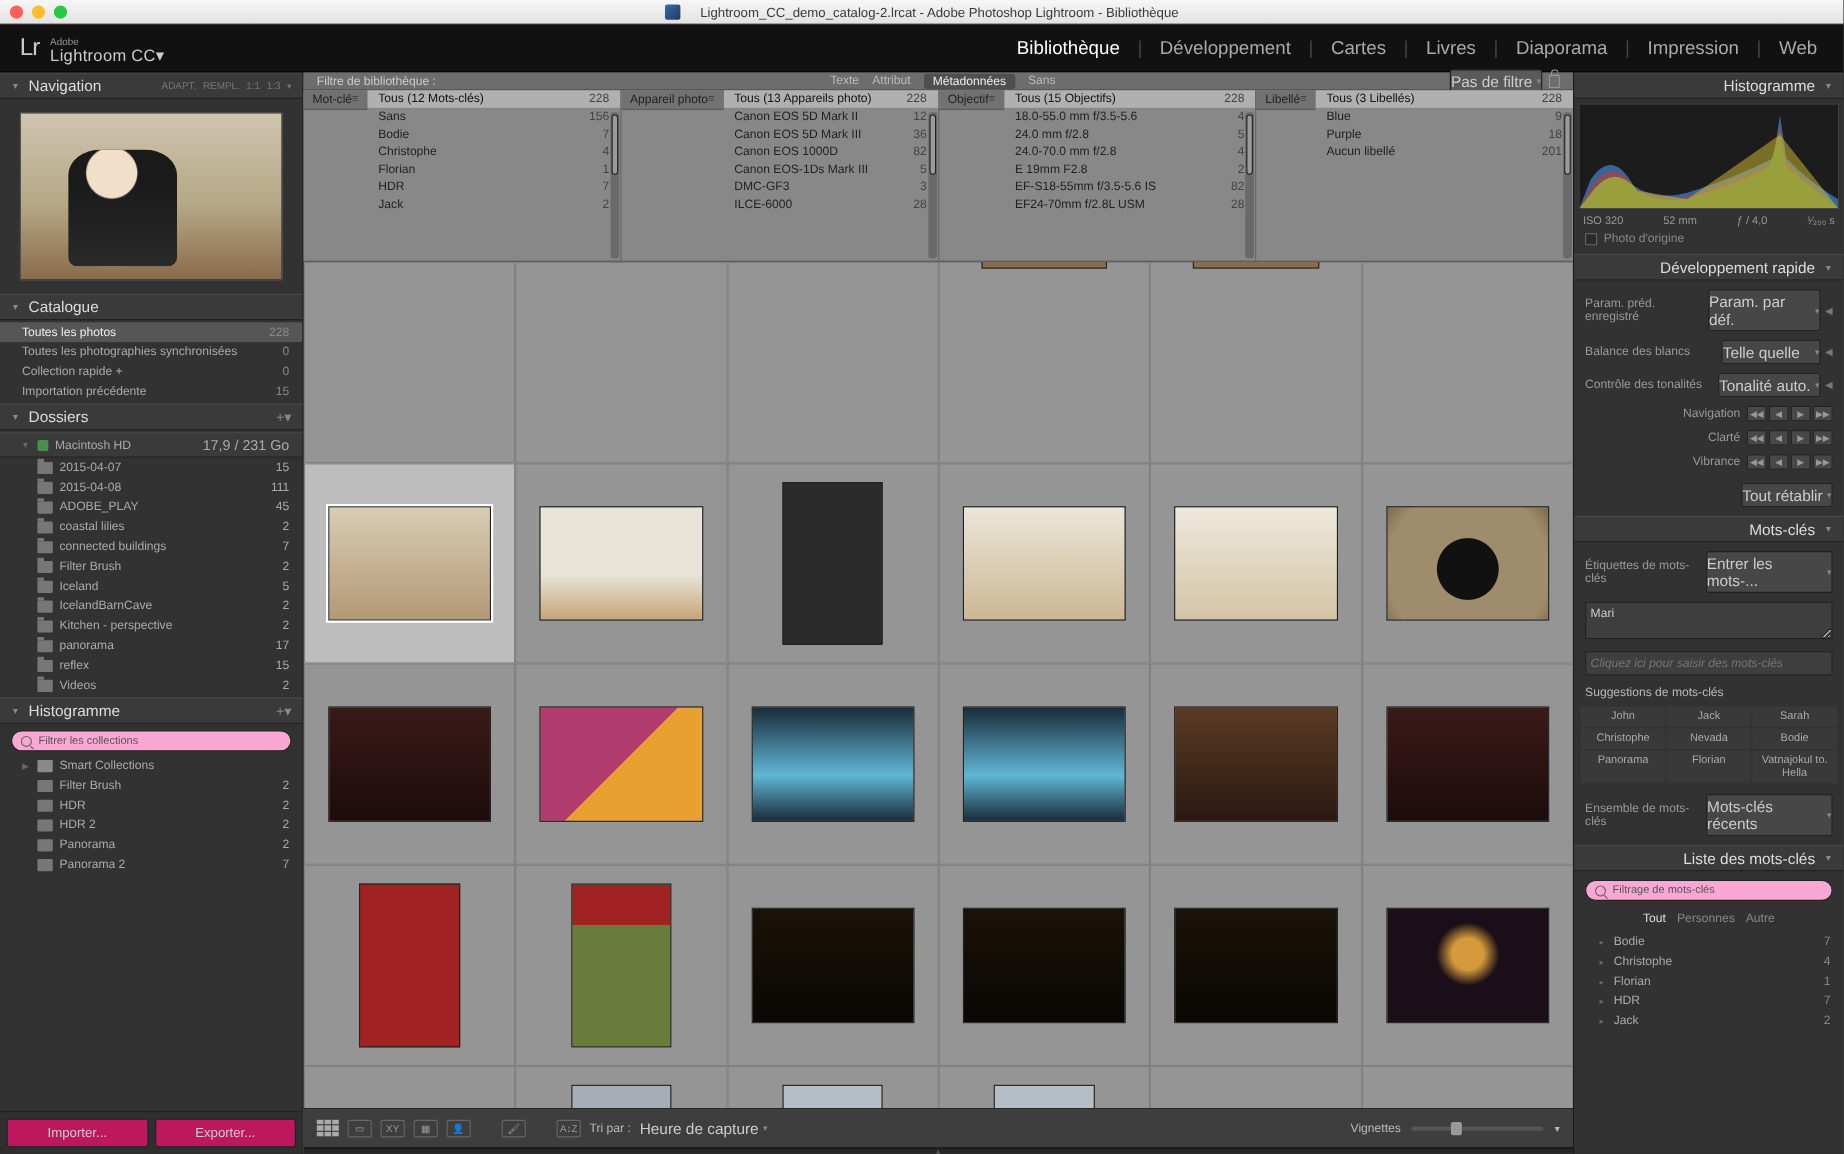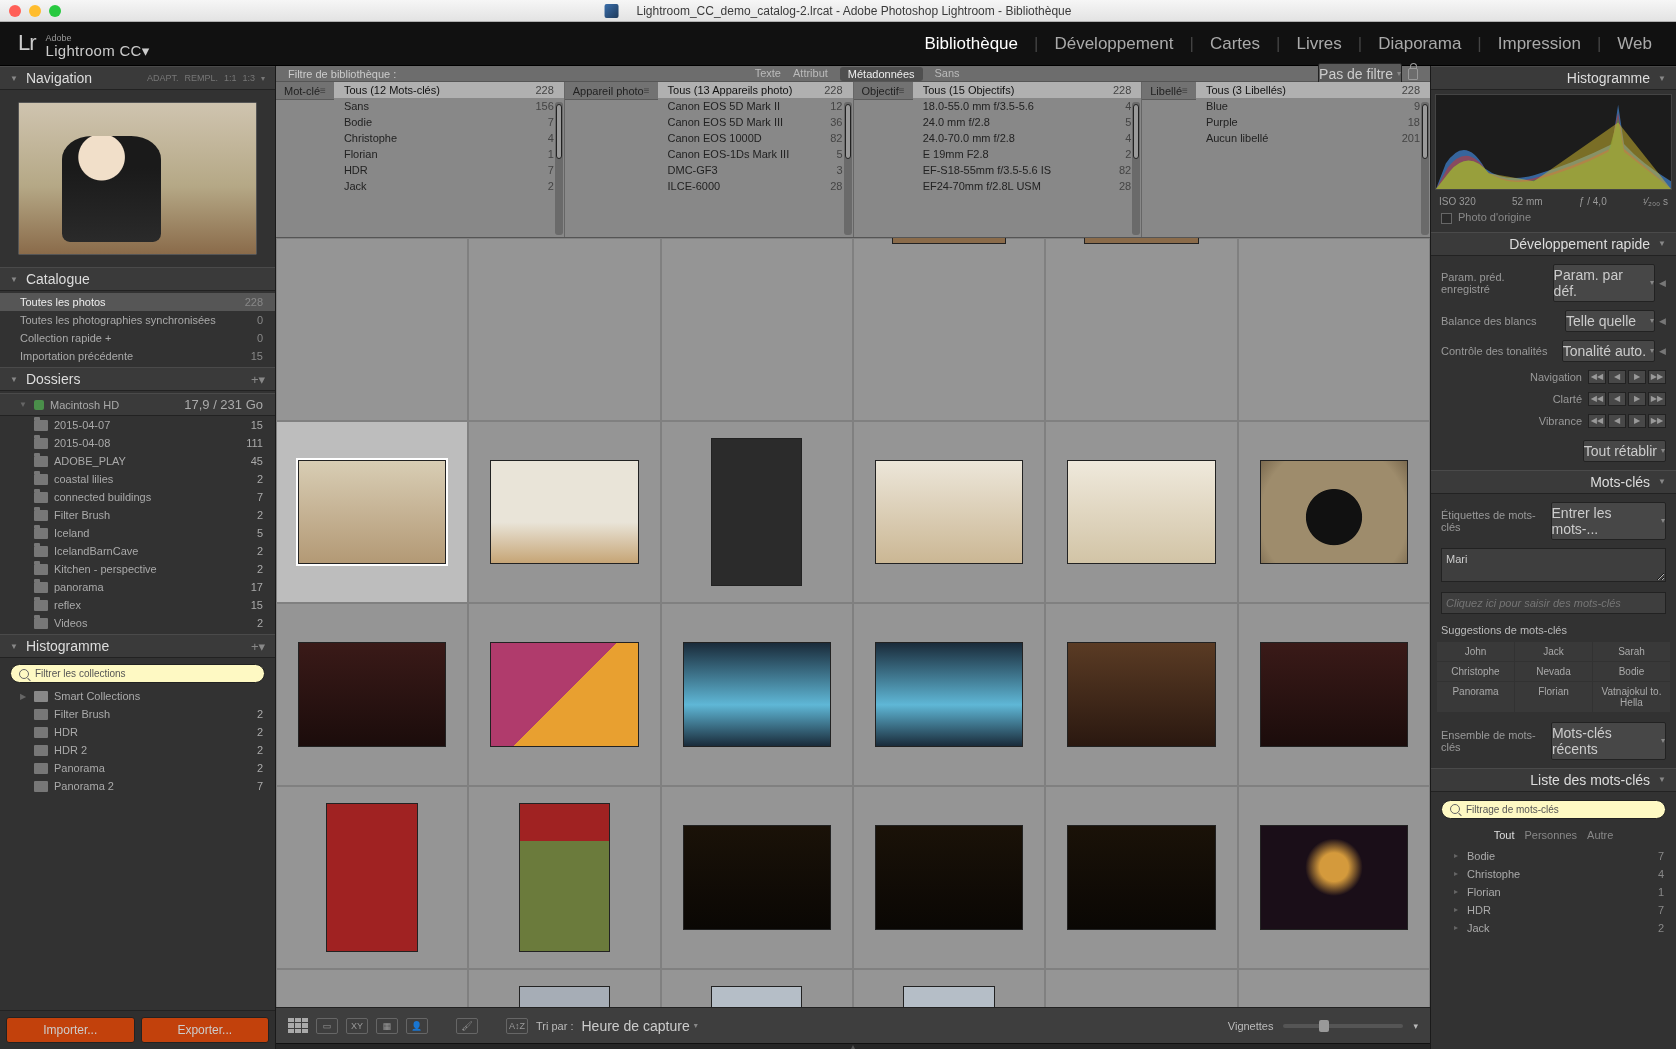--- a/index.html
+++ b/index.html
@@ -110,41 +110,41 @@
 .tb-left{display:flex;align-items:center;gap:8px}
 .tb-icongrid{width:20px;height:16px;display:grid;grid-template-columns:repeat(3,1fr);grid-template-rows:repeat(3,1fr);gap:1px}
 .tb-icongrid div{background:#aaa}
 .tb-ic{width:22px;height:16px;border:1px solid #666;display:flex;align-items:center;justify-content:center;font-size:9px;color:#999;border-radius:2px;cursor:pointer}
 .tb-right{display:flex;align-items:center;gap:10px}
 .slider{width:120px;height:4px;background:#555;position:relative;border-radius:2px}
 .slider .knob{position:absolute;top:-4px;left:30%;width:10px;height:12px;background:#999;border-radius:2px}
 
 
 .panel-bottom{display:flex;gap:6px;padding:6px;border-top:1px solid #222;background:#2f2f2f}
-.big-btn{flex:1;height:26px;background:#c2410c;border:1px solid #222;color:#ccc;font-size:12px;border-radius:3px;cursor:pointer}
+.big-btn{flex:1;height:26px;background:#be185d;border:1px solid #222;color:#ccc;font-size:12px;border-radius:3px;cursor:pointer}
 
 
 .histo{height:96px;background:#1c1c1c;margin:4px;border:1px solid #444;position:relative;overflow:hidden}
 .histo svg{width:100%;height:100%}
 .histo-controls{display:flex;justify-content:space-between;padding:2px 8px 0;font-size:10px;color:#999}
 .qd-row{display:flex;justify-content:space-between;align-items:center;padding:4px 10px}
 .qd-label{color:#999;font-size:11px}
 .dd{background:#474747;border:1px solid #222;color:#ccc;font-size:14px;padding:2px 0;border-radius:2px;min-width:90px;display:flex;justify-content:space-between;align-items:center;cursor:pointer}
 .dd::after{content:"▾";font-size:8px;color:#888;margin-left:4px}
 .step-btns{display:flex;gap:2px}
 .step{width:18px;height:14px;background:#484848;border:1px solid #222;font-size:8px;color:#999;display:flex;align-items:center;justify-content:center;cursor:pointer}
 .kw-input{width:calc(100% - 20px);margin:4px 10px;background:#3e3e3e;border:1px solid #222;color:#ccc;padding:4px;font-size:11px}
 .kw-sugg{display:grid;grid-template-columns:repeat(3,1fr);gap:1px;padding:2px 6px}
 .kw-sugg div{background:#393939;padding:4px 2px;text-align:center;font-size:10px;color:#aaa;cursor:pointer}
 .kwfilter{display:flex;gap:10px;justify-content:center;padding:6px;font-size:11px;color:#888}
 .kwfilter span{cursor:pointer}.kwfilter span.active{color:#ddd}
 .pad-narrow{padding:2px 0}
 
 
-.coll-filter{margin:4px 10px;border:1px solid #222;background:#fef9c3;border-radius:10px;padding:3px 8px;display:flex;align-items:center;gap:6px;color:#555;font-size:10px}
+.coll-filter{margin:4px 10px;border:1px solid #222;background:#f9a8d4;border-radius:10px;padding:3px 8px;display:flex;align-items:center;gap:6px;color:#555;font-size:10px}
 .coll-filter .mag{width:10px;height:10px;border:1px solid #666;border-radius:50%;position:relative}
 .coll-filter .mag::after{content:"";position:absolute;width:4px;height:1px;background:#666;bottom:-2px;right:-3px;transform:rotate(45deg)}
 
 
 .chk{width:11px;height:11px;border:1px solid #666;background:#2a2a2a;display:inline-block;margin-right:6px;vertical-align:middle}
 
 
 .scroll{overflow-y:auto}
 .grow{flex:1;overflow:hidden;display:flex;flex-direction:column}
 

